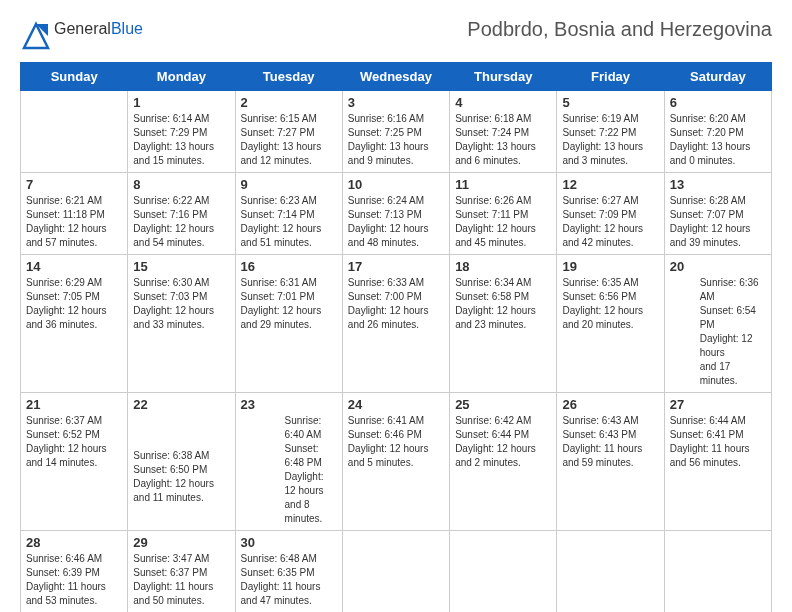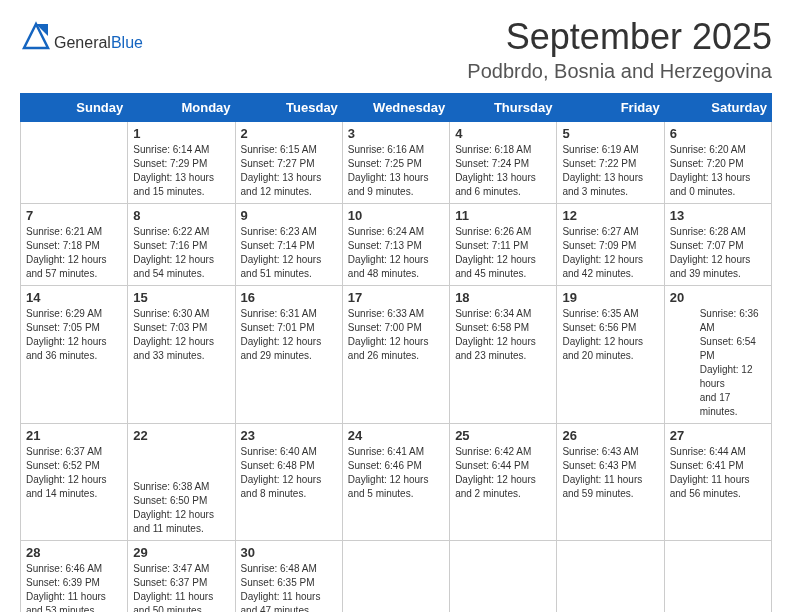--- a/index.html
+++ b/index.html
@@ -40,21 +40,21 @@
     .calendar-table {
       width: 100%;
       border-collapse: collapse;
       margin-top: 10px;
       font-size: 11px;
     }
     .calendar-table th {
       background-color: #1565c0;
       color: #fff;
       padding: 6px 4px;
-      text-align: right;
+      text-align: center;
       font-size: 13px;
       font-weight: bold;
       border: 1px solid #1565c0;
     }
     .calendar-table td {
       border: 1px solid #ccc;
       vertical-align: top;
       padding: 4px 5px;
       width: calc(100% / 7);
       min-height: 80px;
@@ -71,42 +71,41 @@
       font-size: 10px;
       color: #333;
       line-height: 1.4;
     }
     .empty-cell {
       background: #fff;
     }
     
     .logo-wrapper {
       display: flex;
-      align-items: flex-end;
+      align-items: flex-start;
       gap: 2px;
     }
   </style>
 </head>
 <body>
 
 <div class="header-row">
   <div class="logo">
     <div class="logo-wrapper">
       <svg width="32" height="32" viewBox="0 0 32 32">
         <rect x="0" y="0" width="32" height="32" fill="none"></rect>
         <polygon points="4,28 16,4 28,28" fill="none" stroke="#1565c0" stroke-width="2.5"></polygon>
         <polygon points="16,4 28,4 28,16" fill="#1565c0"></polygon>
       </svg>
       <div>
         <span class="logo-general">General</span><span class="logo-blue">Blue</span>
       </div>
     </div>
   </div>
   <div class="title-block">
-    <div class="month-title">September 2025</div>
     <div class="location-title">Podbrdo, Bosnia and Herzegovina</div>
   </div>
 </div>
 
 <table class="calendar-table">
   <thead>
     <tr id="weekday-header">
         <th>Sunday</th>
         <th>Monday</th>
         <th>Tuesday</th>
@@ -159,21 +158,21 @@
           <div class="day-info" style="white-space: pre-line;">Sunrise: 6:20 AM
 Sunset: 7:20 PM
 Daylight: 13 hours
 and 0 minutes.</div>
         </td>
       </tr>
       <tr>
         <td>
           <div class="day-number">7</div>
           <div class="day-info" style="white-space: pre-line;">Sunrise: 6:21 AM
-Sunset: 7:18 PM
+Sunset: 11:18 PM
 Daylight: 12 hours
 and 57 minutes.</div>
         </td>
         <td>
           <div class="day-number">8</div>
           <div class="day-info" style="white-space: pre-line;">Sunrise: 6:22 AM
 Sunset: 7:16 PM
 Daylight: 12 hours
 and 54 minutes.</div>
         </td>
@@ -274,21 +273,21 @@
         </td>
         <td>
           <div class="day-number">22</div>
           <div class="day-info" style="white-space: pre-line; margin-top: 37px;">Sunrise: 6:38 AM
 Sunset: 6:50 PM
 Daylight: 12 hours
 and 11 minutes.</div>
         </td>
         <td>
           <div class="day-number">23</div>
-          <div class="day-info" style="white-space: pre-line;">Sunrise: 6:40 AM
+          <div class="day-info" style="white-space: pre-line; margin-left: 44px;">Sunrise: 6:40 AM
 Sunset: 6:48 PM
 Daylight: 12 hours
 and 8 minutes.</div>
         </td>
         <td>
           <div class="day-number">24</div>
           <div class="day-info" style="white-space: pre-line;">Sunrise: 6:41 AM
 Sunset: 6:46 PM
 Daylight: 12 hours
 and 5 minutes.</div>

